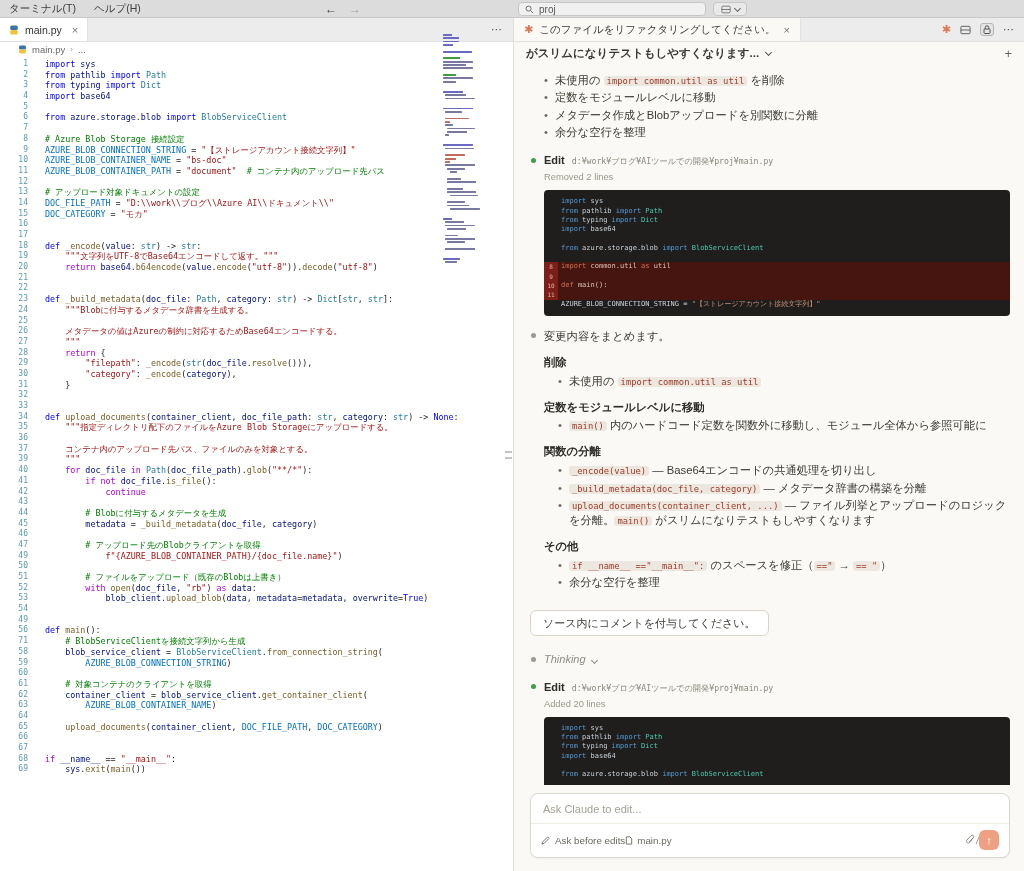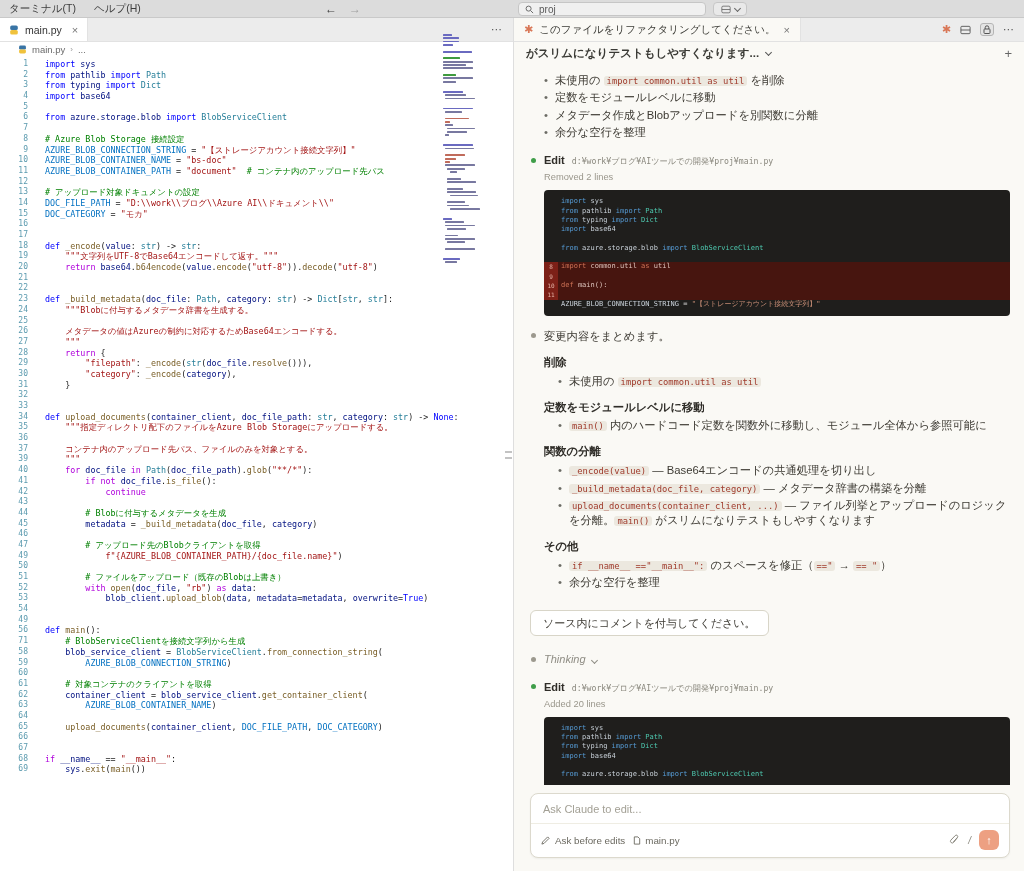--- a/index.html
+++ b/index.html
@@ -86,21 +86,21 @@
   .codeblock .tok-id{color:#c9d1d9}
   .codeblock .tok-def{color:#d4d4d4}
   .codeblock .tok-str{color:#ce9178}
   .cbl.removed span{color:#ddc4bc}
   .cbl.removed .tok-kw,.cbl.removed .tok-ctl{color:#d07356}
 
   
   .pinput{margin:8px 14px 13px 16px}
   .inputbox{background:#fff;border:1px solid #dcd9cd;border-radius:8px;box-shadow:0 1px 2px rgba(0,0,0,.05)}
   .irow1{padding:9px 12px 8px;font-size:11px;color:#a3a095}
-  .irow2{display:flex;align-items:center;padding:6px 10px 7px;gap:8px;font-size:9.8px;color:#6b6960;border-top:1px solid #efede3}
+  .irow2{display:flex;align-items:center;padding:6px 10px 7px;font-size:9.8px;color:#6b6960;border-top:1px solid #efede3}
   .modechip{display:flex;align-items:center;gap:5px}
   .filechip{display:flex;align-items:center;gap:4px;color:#6b6960}
   .irow2 .spacer{flex:1}
   .slash{color:#8a887e;font-size:10px;font-style:italic}
   .send{width:20px;height:20px;border-radius:6px;background:#eda082;color:#fff;display:flex;align-items:center;justify-content:center;font-size:11px;font-weight:bold}
 </style>
 </head>
 <body>
 
 <div class="titlebar">

